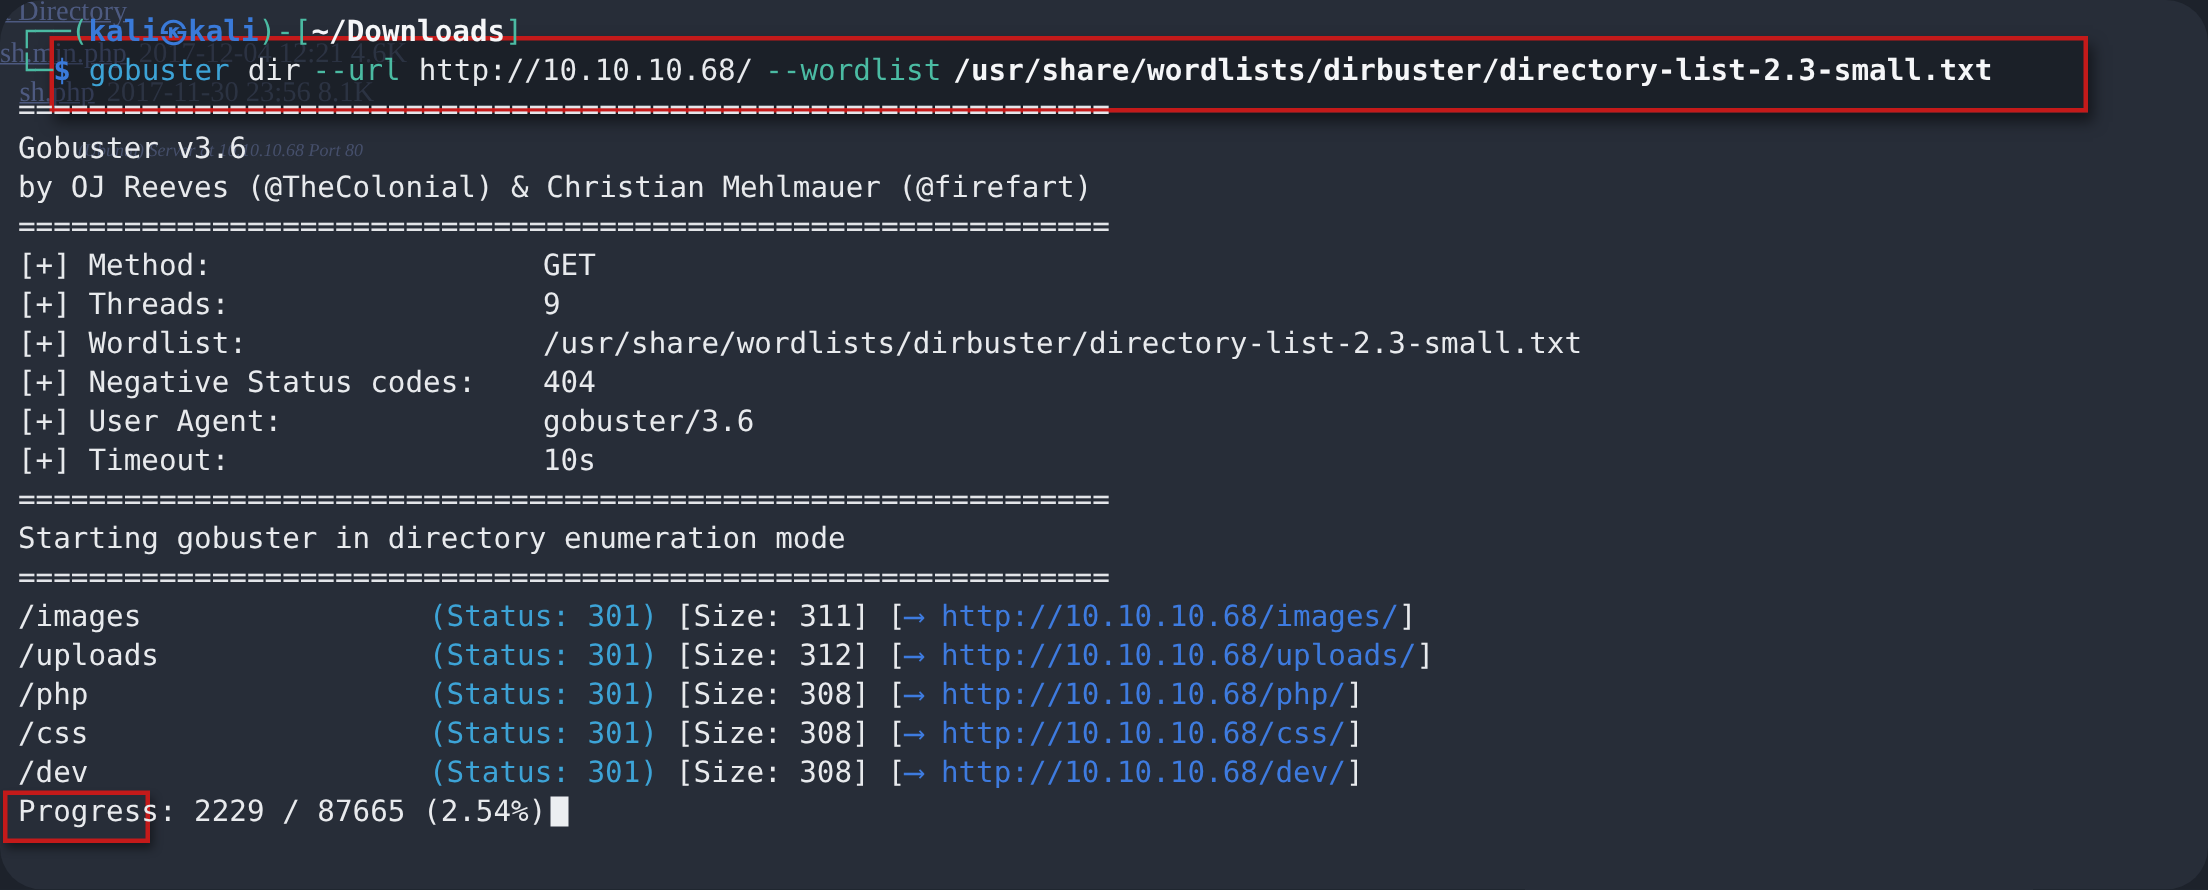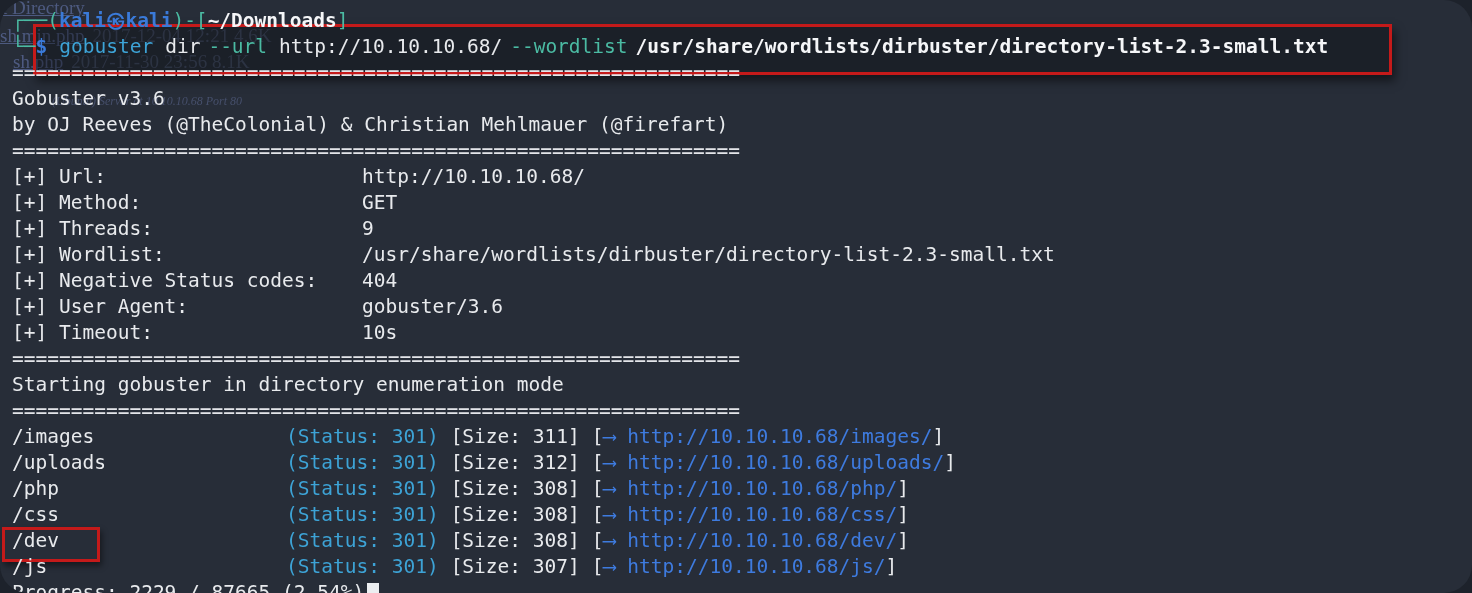--- a/index.html
+++ b/index.html
@@ -65,21 +65,20 @@
 
     <div class="tline"><span class="sep">==============================================================</span></div>
 
     <div class="tline"><span class="fg">Gobuster v3.6</span></div>
     <div class="tline"><span class="fg">by OJ Reeves (@TheColonial) &amp; Christian Mehlmauer (@firefart)</span></div>
 
     <div class="tline"><span class="sep">==============================================================</span></div>
 
     <div>
 
-        <div class="tline"><span class="fg col-label">[+] Url:</span><span class="fg">http://10.10.10.68/</span></div>
 
         <div class="tline"><span class="fg col-label">[+] Method:</span><span class="fg">GET</span></div>
 
         <div class="tline"><span class="fg col-label">[+] Threads:</span><span class="fg">9</span></div>
 
         <div class="tline"><span class="fg col-label">[+] Wordlist:</span><span class="fg">/usr/share/wordlists/dirbuster/directory-list-2.3-small.txt</span></div>
 
         <div class="tline"><span class="fg col-label">[+] Negative Status codes:</span><span class="fg">404</span></div>
 
         <div class="tline"><span class="fg col-label">[+] User Agent:</span><span class="fg">gobuster/3.6</span></div>
@@ -98,19 +97,18 @@
         <div class="tline"><span class="fg rpath">/images</span><span class="cyan">(Status: 301)</span><span class="sp"></span><span class="fg">[Size: 311]</span><span class="sp"></span><span class="fg">[</span><span class="lblue">⟶</span><span class="sp"></span><span class="lblue">http://10.10.10.68/images/</span><span class="fg">]</span></div>
 
         <div class="tline"><span class="fg rpath">/uploads</span><span class="cyan">(Status: 301)</span><span class="sp"></span><span class="fg">[Size: 312]</span><span class="sp"></span><span class="fg">[</span><span class="lblue">⟶</span><span class="sp"></span><span class="lblue">http://10.10.10.68/uploads/</span><span class="fg">]</span></div>
 
         <div class="tline"><span class="fg rpath">/php</span><span class="cyan">(Status: 301)</span><span class="sp"></span><span class="fg">[Size: 308]</span><span class="sp"></span><span class="fg">[</span><span class="lblue">⟶</span><span class="sp"></span><span class="lblue">http://10.10.10.68/php/</span><span class="fg">]</span></div>
 
         <div class="tline"><span class="fg rpath">/css</span><span class="cyan">(Status: 301)</span><span class="sp"></span><span class="fg">[Size: 308]</span><span class="sp"></span><span class="fg">[</span><span class="lblue">⟶</span><span class="sp"></span><span class="lblue">http://10.10.10.68/css/</span><span class="fg">]</span></div>
 
         <div class="tline"><span class="fg rpath">/dev</span><span class="cyan">(Status: 301)</span><span class="sp"></span><span class="fg">[Size: 308]</span><span class="sp"></span><span class="fg">[</span><span class="lblue">⟶</span><span class="sp"></span><span class="lblue">http://10.10.10.68/dev/</span><span class="fg">]</span></div>
 
-        <div class="tline"><span class="fg rpath">/js</span><span class="cyan">(Status: 301)</span><span class="sp"></span><span class="fg">[Size: 307]</span><span class="sp"></span><span class="fg">[</span><span class="lblue">⟶</span><span class="sp"></span><span class="lblue">http://10.10.10.68/js/</span><span class="fg">]</span></div>
       </div>
 
     <div class="tline"><span class="fg">Progress: 2229 / 87665 (2.54%)</span><span class="cursor"></span></div>
 
   </div>
 </div>
 
 </body></html>

